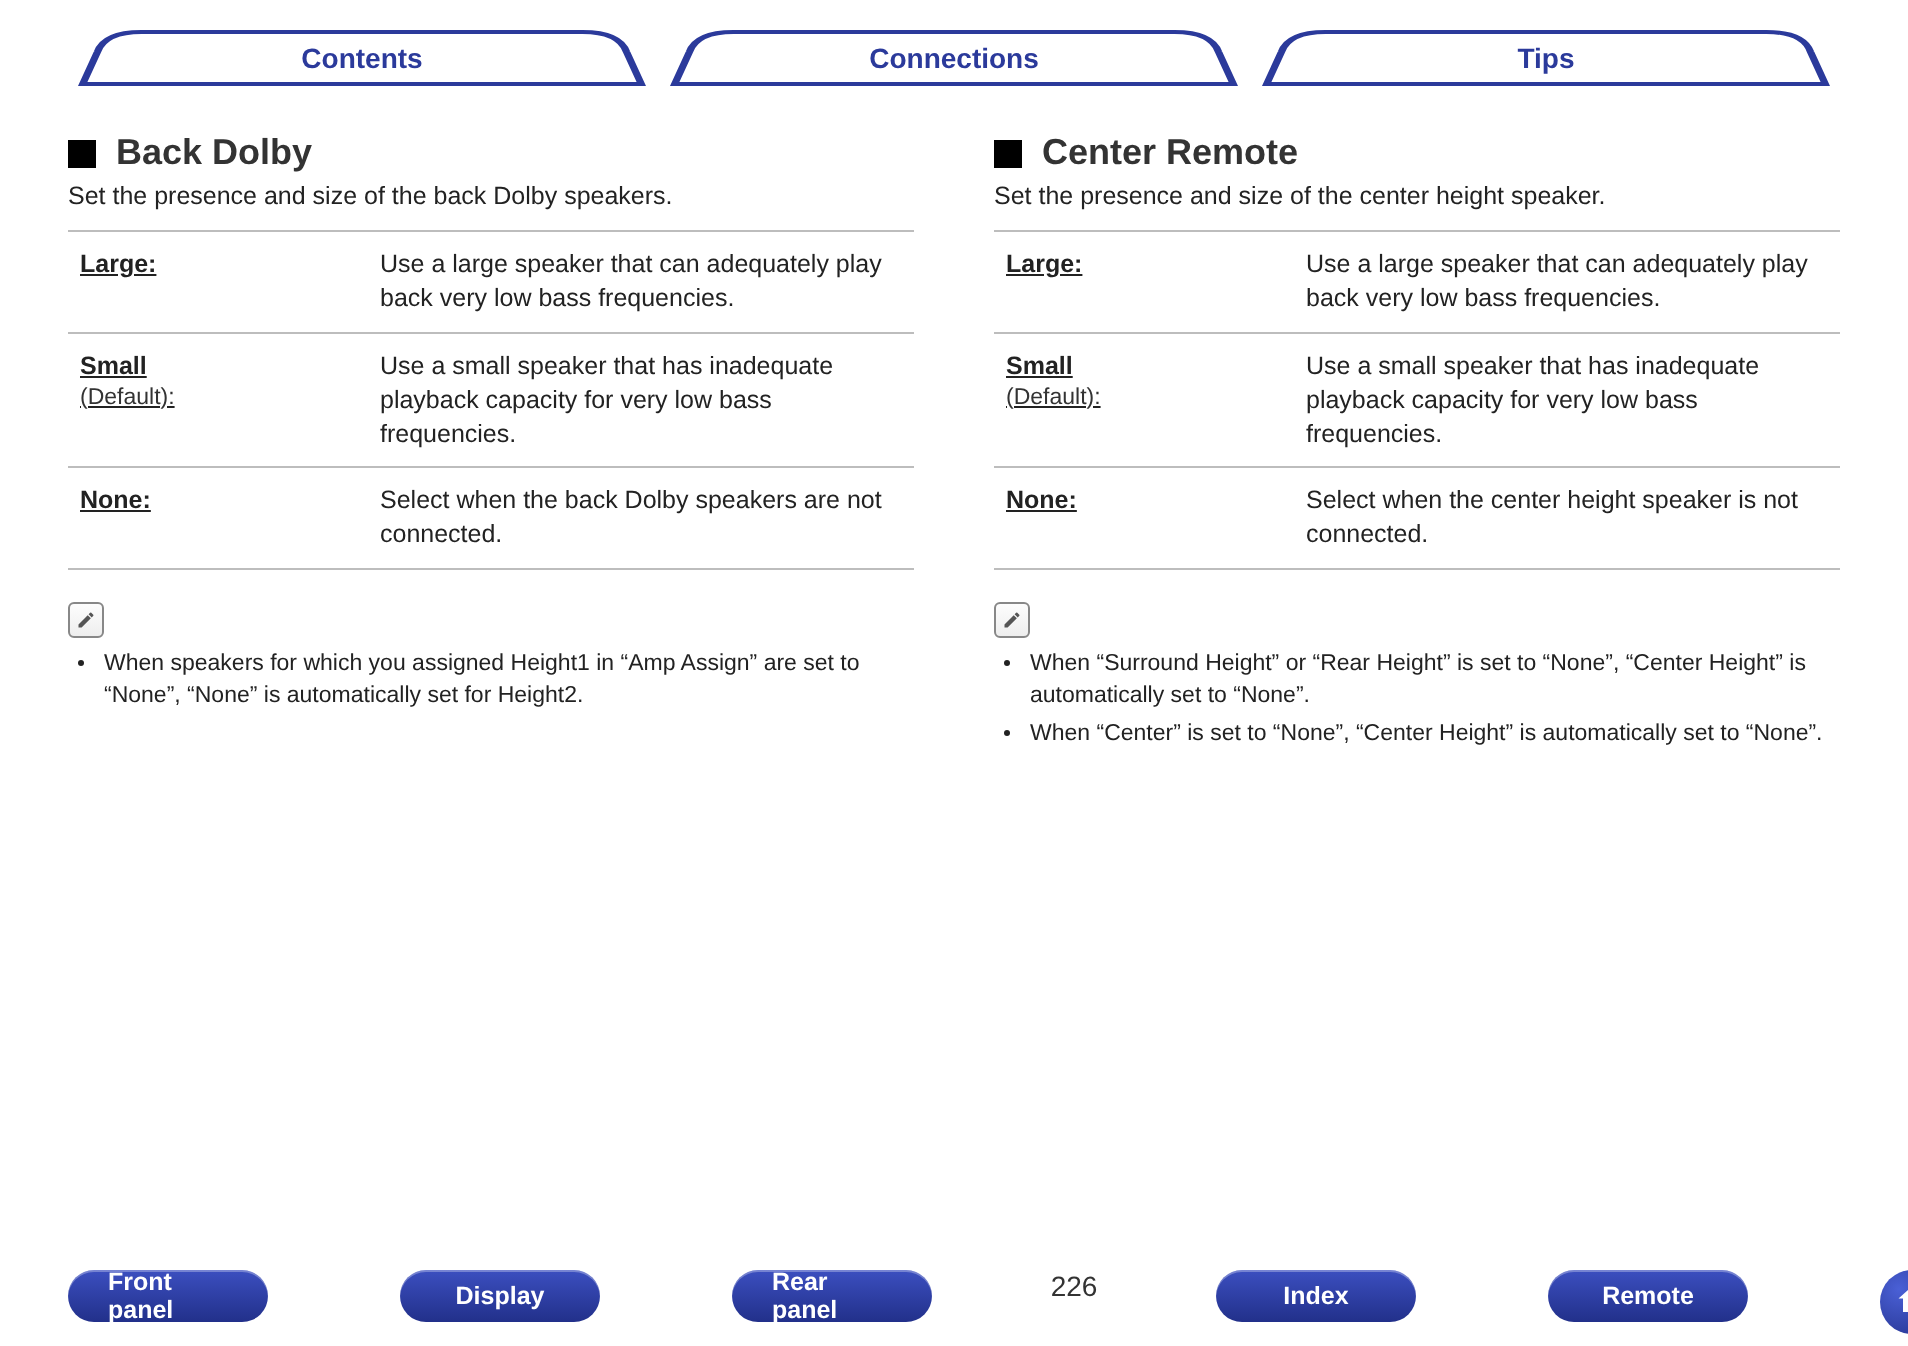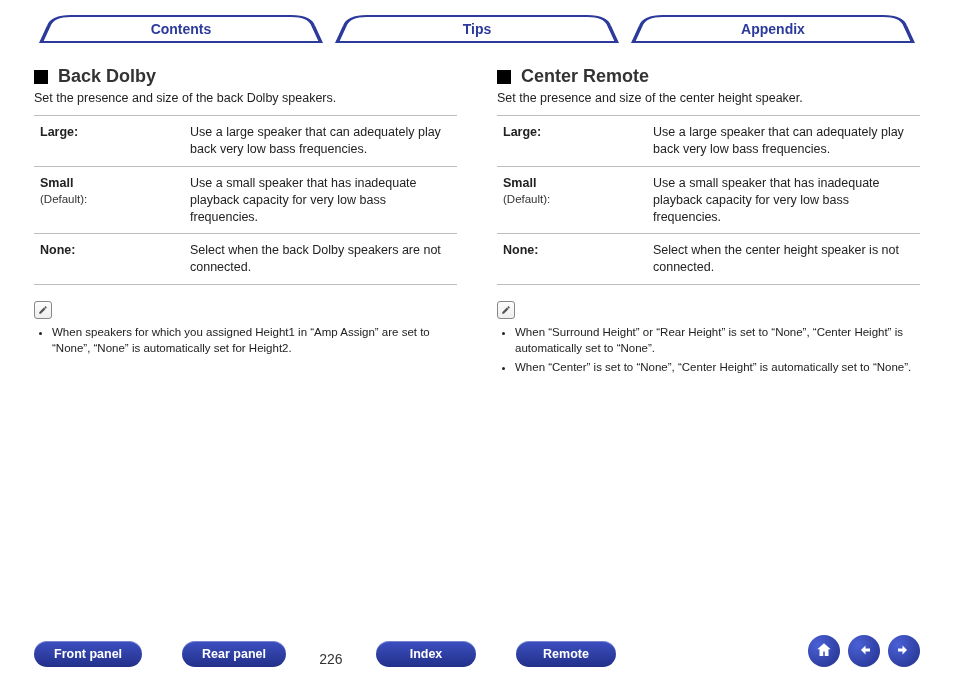--- a/index.html
+++ b/index.html
@@ -89,20 +89,21 @@
   table.opts td{
     border-top:1px solid var(--line);
     border-bottom:1px solid var(--line);
     padding:8px 6px;
     vertical-align:top;
     line-height:1.35;
   }
   table.opts td.key{
     width:150px;
     font-weight:bold;
+    text-decoration:underline;
   }
   table.opts td.key .sub{
     display:block;
     font-weight:normal;
     font-size:11.5px;
     color:#333;
   }
 
   .note-icon{
     display:inline-flex;
@@ -121,21 +122,22 @@
     color:#222;
   }
   ul.notes li{margin-bottom:4px;line-height:1.35;}
 
   
   .bottom{
     position:absolute;
     left:34px;right:34px;
     bottom:20px;
     display:flex;
-    align-items:flex-end;
+    align-items:flex-start;
+    gap:26px;
   }
   .pill{
     height:26px;
     padding:0 20px;
     border-radius:13px;
     background:linear-gradient(var(--blue-grad1),var(--blue-grad2));
     color:#fff;
     font-weight:bold;
     font-size:12.5px;
     display:flex;align-items:center;justify-content:center;
@@ -176,28 +178,28 @@
           <path class="fill" d="M20 2 Q10 2 8 12 L4 28 H156 L152 12 Q150 2 140 2 Z"></path>
           <path class="stroke" d="M20 2 Q10 2 8 12 L4 28 H156 L152 12 Q150 2 140 2 Z"></path>
         </svg>
       <span>Contents</span>
     </div>
     <div class="tab">
       <svg viewBox="0 0 160 30" preserveAspectRatio="none">
           <path class="fill" d="M20 2 Q10 2 8 12 L4 28 H156 L152 12 Q150 2 140 2 Z"></path>
           <path class="stroke" d="M20 2 Q10 2 8 12 L4 28 H156 L152 12 Q150 2 140 2 Z"></path>
         </svg>
-      <span>Tips</span>
+      <span>Connections</span>
     </div>
     <div class="tab">
       <svg viewBox="0 0 160 30" preserveAspectRatio="none">
           <path class="fill" d="M20 2 Q10 2 8 12 L4 28 H156 L152 12 Q150 2 140 2 Z"></path>
           <path class="stroke" d="M20 2 Q10 2 8 12 L4 28 H156 L152 12 Q150 2 140 2 Z"></path>
         </svg>
-      <span>Appendix</span>
+      <span>Tips</span>
     </div>
   </div>
 
   <div class="content">
 
     <div class="col">
       <div class="sect-title">
         <span>Back Dolby</span>
       </div>
       <p class="lead">Set the presence and size of the back Dolby speakers.</p>
@@ -256,20 +258,23 @@
       <ul class="notes">
         <li>When “Surround Height” or “Rear Height” is set to “None”, “Center Height” is automatically set to “None”.</li>
         <li>When “Center” is set to “None”, “Center Height” is automatically set to “None”.</li>
       </ul>
     </div>
   </div>
 
   <div class="bottom">
     <div class="pill">
         <span>Front panel</span>
+      </div>
+    <div class="pill">
+        <span>Display</span>
       </div>
     <div class="pill">
         <span>Rear panel</span>
       </div>
     <div class="page-num">226</div>
     <div class="pill">
         <span>Index</span>
       </div>
     <div class="pill">
         <span>Remote</span>

